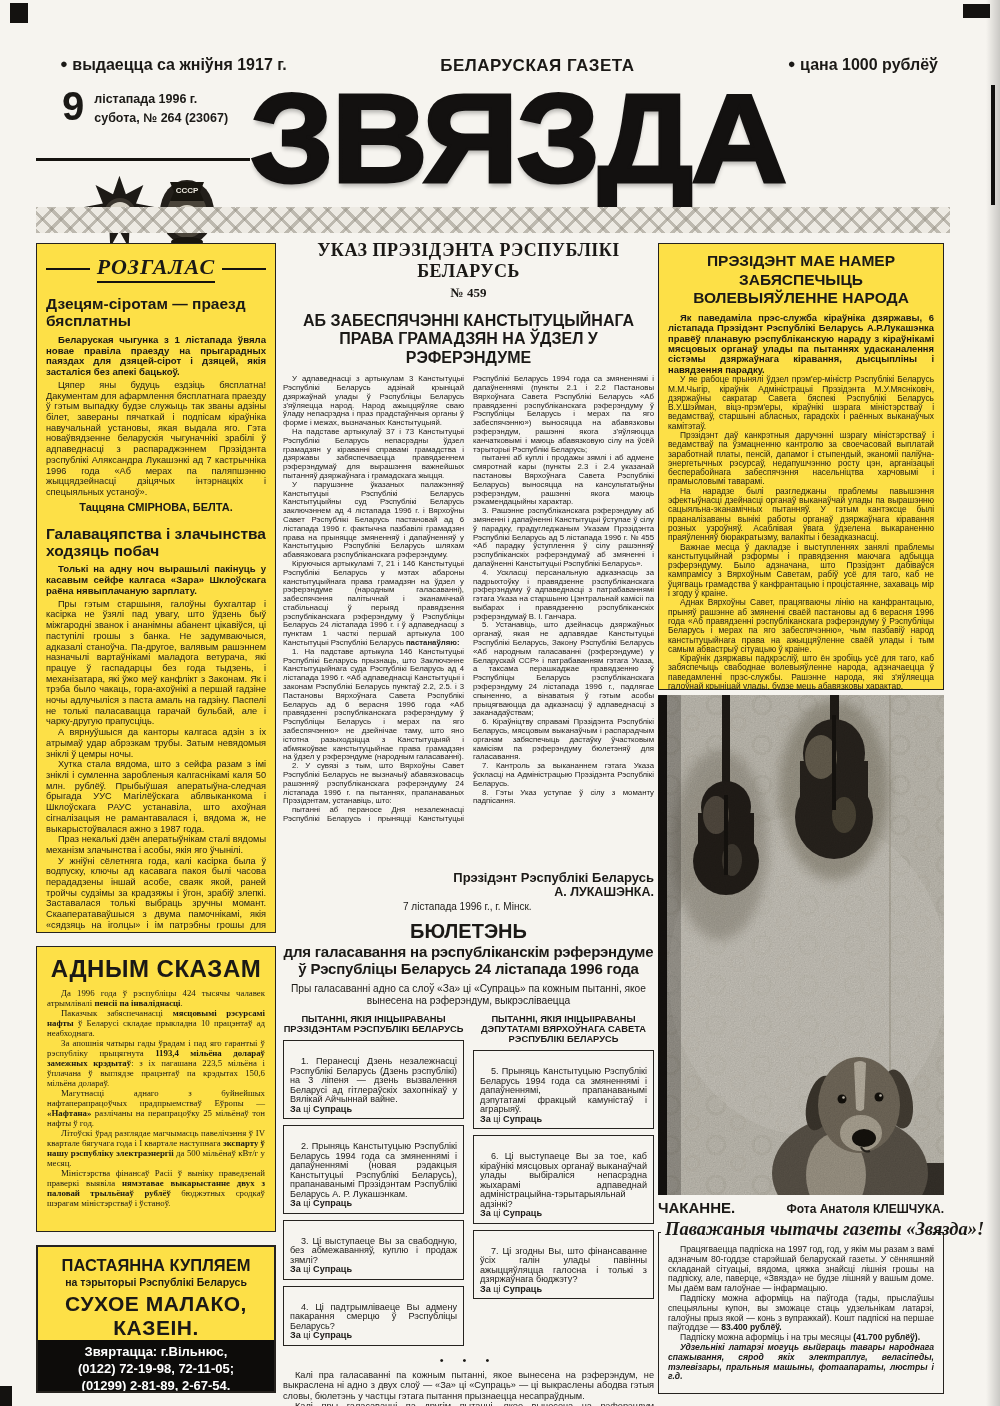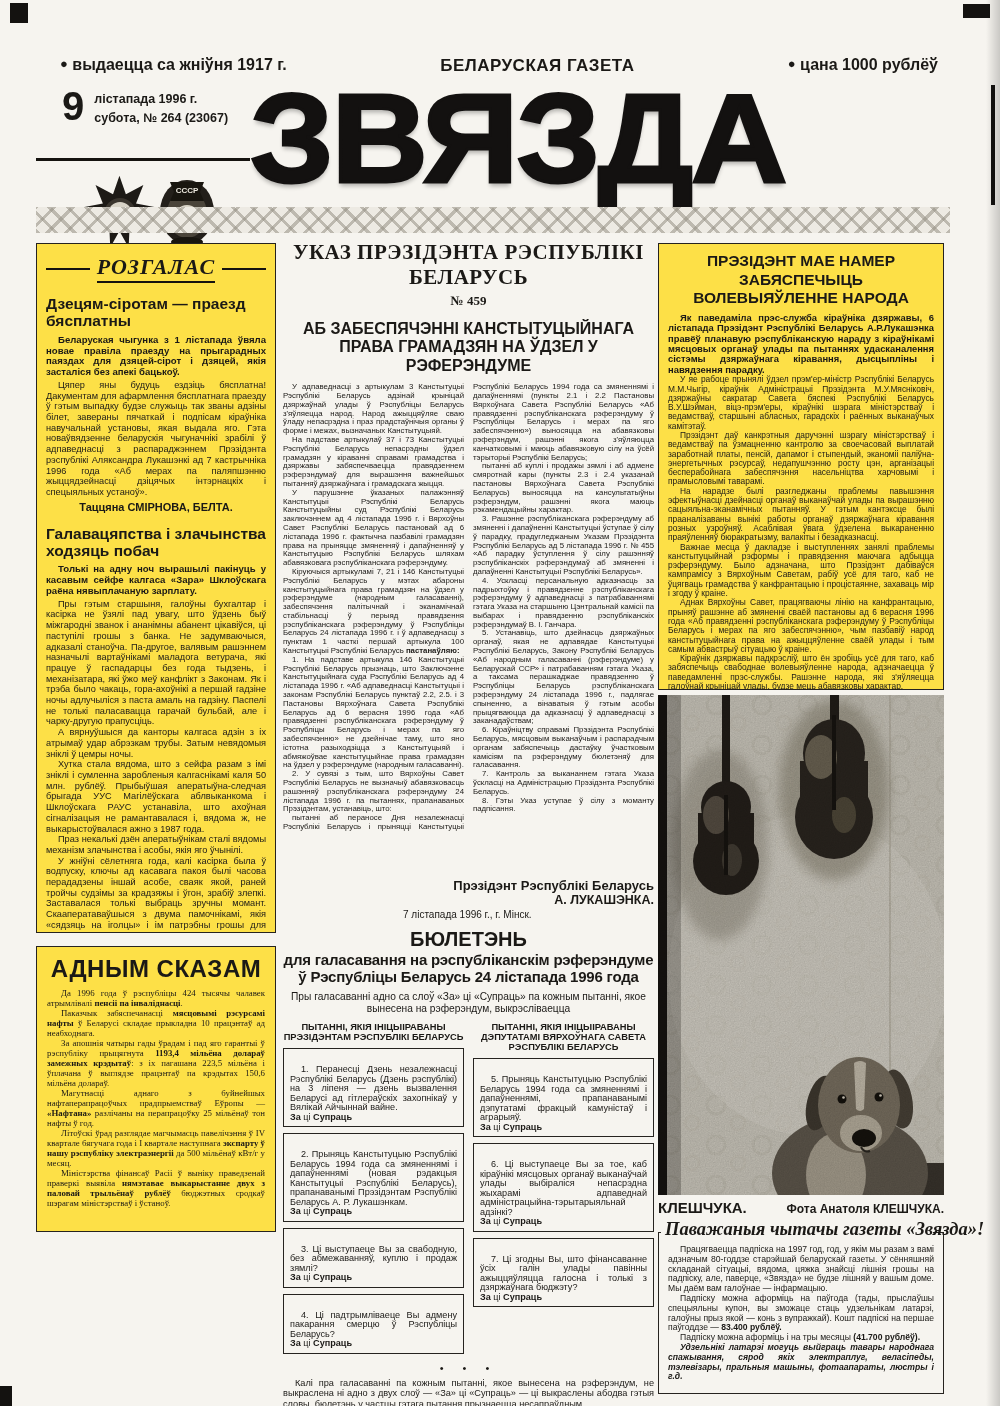--- a/index.html
+++ b/index.html
@@ -47,21 +47,21 @@
               font-size:24px;letter-spacing:.5px;margin:2px 0 5px;}
   #adnymbox p{font-size:8.8px;line-height:10px;text-align:justify;text-indent:14px;margin:0;}
   #adbox{margin-top:13px;height:148px;border-width:2px;text-align:center;overflow:hidden;
          display:flex;flex-direction:column;}
   #adl1{font-weight:bold;font-size:16.5px;margin-top:9px;}
   #adl2{font-weight:bold;font-size:10.5px;margin:1px 0 4px;}
   #adl3,#adl4{font-weight:bold;font-size:21px;line-height:1.15;letter-spacing:.5px;}
   #adblack{background:#0d0c0a;color:#fff;font-weight:bold;font-size:13px;line-height:1.3;
            margin-top:auto;padding:4px 2px 6px;}
   
-  #ukT1{font-family:"Liberation Serif",serif;font-weight:bold;font-size:21px;text-align:center;letter-spacing:.5px;}
+  #ukT1{font-family:"Liberation Serif",serif;font-weight:bold;font-size:18px;text-align:center;letter-spacing:.5px;}
   #ukNum{font-family:"Liberation Serif",serif;font-weight:bold;font-size:13px;text-align:center;margin:3px 0;}
   #ukT2{font-weight:bold;font-size:16px;line-height:1.15;text-align:center;margin:11px 0 8px;}
   #ukBody{column-count:2;column-gap:9px;height:492px;overflow:hidden;
           font-size:7.8px;line-height:8.8px;text-align:justify;}
   #ukBody p{margin:0;text-indent:9px;}
   #sigblock{text-align:right;margin-top:3px;}
   #sig1{font-weight:bold;font-size:13px;}
   #sig2{font-weight:bold;font-size:12.5px;}
   #sigdate{font-size:10px;text-align:left;padding-left:120px;margin-top:2px;}
   
@@ -166,20 +166,31 @@
     <div id="adnymbox" class="box">
       <div id="adnymTitle">АДНЫМ СКАЗАМ</div>
       <p><span>Да 1996 года ў рэспубліцы 424 тысячы чалавек атрымлівалі </span><b>пенсіі па інваліднасці</b><span>.</span></p>
       <p><span>Паказчык забяспечанасці </span><b>мясцовымі рэсурсамі нафты</b><span> ў Беларусі складае прыкладна 10 працэнтаў ад неабходнага.</span></p>
       <p><span>За апошнія чатыры гады ўрадам і пад яго гарантыі ў рэспубліку прыцягнута </span><b>1193,4 мільёна долараў замежных крэдытаў</b><span>: з іх пагашана 223,5 мільёна і ўплачана ў выглядзе працэнтаў па крэдытах 150,6 мільёна долараў.</span></p>
       <p><span>Магутнасці аднаго з буйнейшых нафтаперапрацоўчых прадпрыемстваў Еўропы — </span><b>«Нафтана»</b><span> разлічаны на перапрацоўку 25 мільёнаў тон нафты ў год.</span></p>
       <p><span>Літоўскі ўрад разглядае магчымасць павелічэння ў IV квартале бягучага года і I квартале наступнага </span><b>экспарту ў нашу рэспубліку электраэнергіі</b><span> да 500 мільёнаў кВт/г у месяц.</span></p>
       <p><span>Міністэрства фінансаў Расіі ў выніку праведзенай праверкі выявіла </span><b>нямэтавае выкарыстанне двух з паловай трыльёнаў рублёў</b><span> бюджэтных сродкаў шэрагам міністэрстваў і ўстаноў.</span></p>
     </div>
 
+    <div id="adbox" class="box">
+      <div id="adl1">ПАСТАЯННА КУПЛЯЕМ</div>
+      <div id="adl2">на тэрыторыі Рэспублікі Беларусь</div>
+      <div id="adl3">СУХОЕ МАЛАКО,</div>
+      <div id="adl4">КАЗЕІН.</div>
+      <div id="adblack">
+        <div>Звяртацца: г.Вільнюс,</div>
+        <div>(0122) 72-19-98, 72-11-05;</div>
+        <div>(01299) 2-81-89, 2-67-54.</div>
+      </div>
+    </div>
   </div>
 
   <div id="colM">
     <div id="ukT1">УКАЗ ПРЭЗІДЭНТА РЭСПУБЛІКІ БЕЛАРУСЬ</div>
     <div id="ukNum">№ 459</div>
     <div id="ukT2">АБ ЗАБЕСПЯЧЭННІ КАНСТЫТУЦЫЙНАГА ПРАВА ГРАМАДЗЯН НА ЎДЗЕЛ У РЭФЕРЭНДУМЕ</div>
 
     <div id="ukBody">
       <p>У адпаведнасці з артыкулам 3 Канстытуцыі Рэспублікі Беларусь адзінай крыніцай дзяржаўнай улады ў Рэспубліцы Беларусь з'яўляецца народ. Народ ажыццяўляе сваю ўладу непасрэдна і праз прадстаўнічыя органы ў форме і межах, вызначаных Канстытуцыяй.</p>
       <p>На падставе артыкулаў 37 і 73 Канстытуцыі Рэспублікі Беларусь непасрэдны ўдзел грамадзян у кіраванні справамі грамадства і дзяржавы забяспечваецца правядзеннем рэферэндумаў для вырашэння важнейшых пытанняў дзяржаўнага і грамадскага жыцця.</p>
@@ -323,21 +334,21 @@
       <circle cx="222.5" cy="400.5" r="1.3" fill="#d9d3c4"></circle>
       <path d="M203,452 q3,6 9,4" stroke="#2a2620" stroke-width="2" fill="none"></path>
     </g>
 
     <rect x="0" y="0" width="9" height="500" fill="#161310"></rect>
     <rect x="9" y="0" width="14" height="500" fill="#161310" opacity="0.25"></rect>
     <rect width="286" height="500" filter="url(#gr)" opacity="0.16"></rect>
   </svg>
 
   <div id="caption">
-    <span id="capT">КЛЕШЧУКА.</span>
+    <span id="capT">ЧАКАННЕ.</span>
     <span id="capC">Фота Анатоля КЛЕШЧУКА.</span>
   </div>
 
   <div id="subbox">
     <div id="subTitle">Паважаныя чытачы газеты «Звязда»!</div>
     <p>Працягваецца падпіска на 1997 год, год, у якім мы разам з вамі адзначым 80-годдзе старэйшай беларускай газеты. У сённяшняй складанай сітуацыі, вядома, цяжка знайсці лішнія грошы на падпіску, але, паверце, «Звязда» не будзе лішняй у вашым доме. Мы даём вам галоўнае — інфармацыю.</p>
     <p><span>Падпіску можна аформіць на паўгода (тады, прыслаўшы спецыяльны купон, вы зможаце стаць удзельнікам латарэі, галоўны прыз якой — конь з вупражкай). Кошт падпіскі на першае паўгоддзе — </span><b>83.400 рублёў.</b></p>
     <p><span>Падпіску можна аформіць і на тры месяцы </span><b>(41.700 рублёў).</b></p>
     <p class="ital">Удзельнікі латарэі могуць выйграць тавары народнага спажывання, сярод якіх электраплуг, веласіпеды, тэлевізары, пральныя машыны, фотаапараты, люстры і г.д.</p>
   </div>

